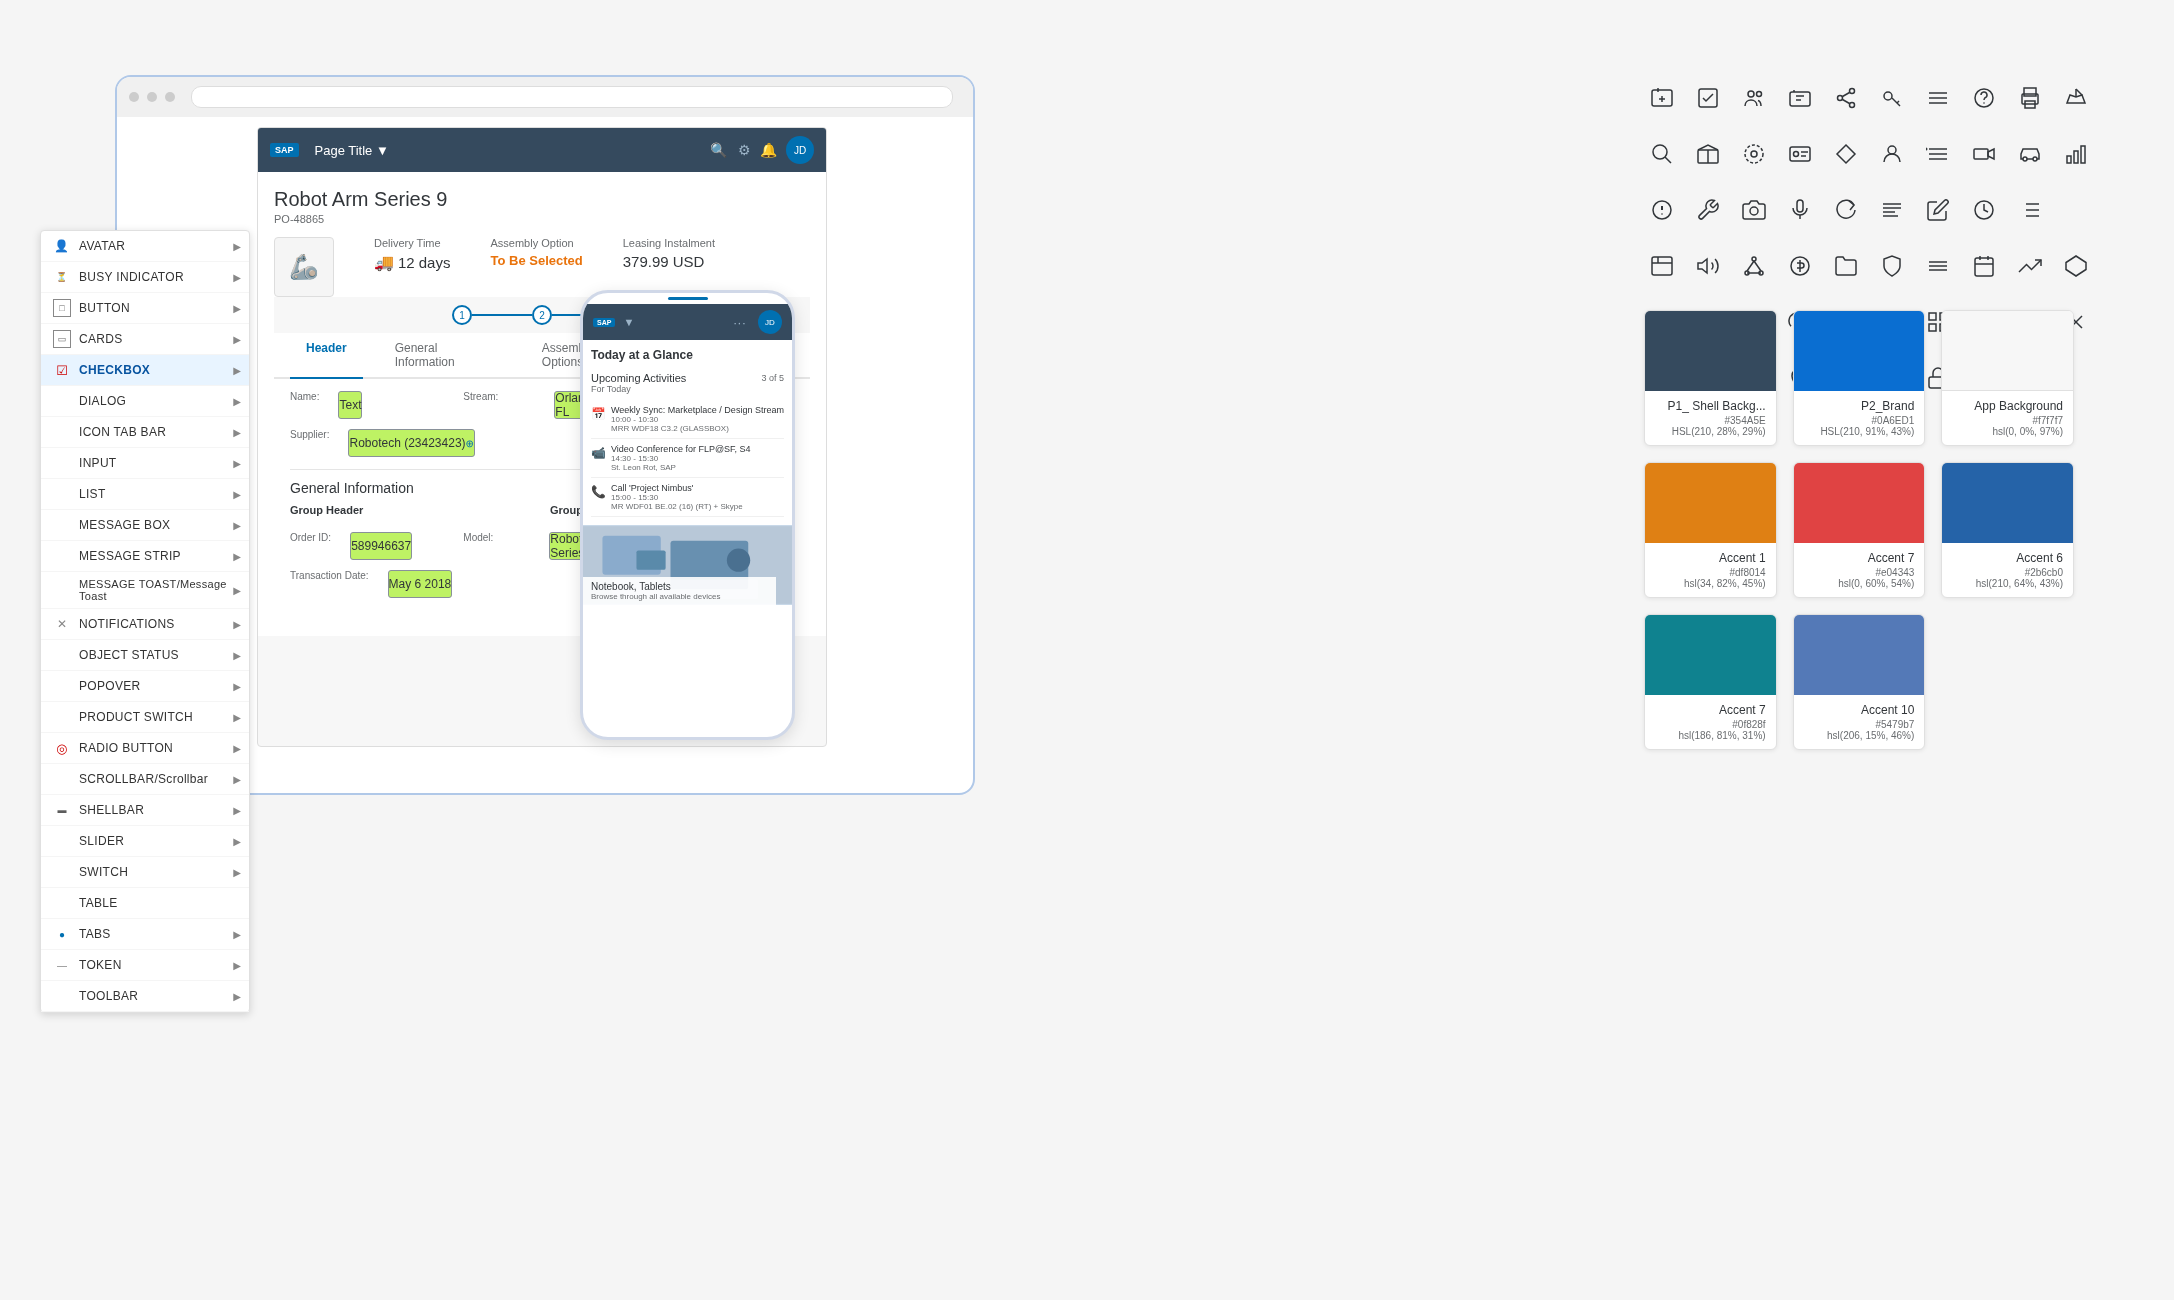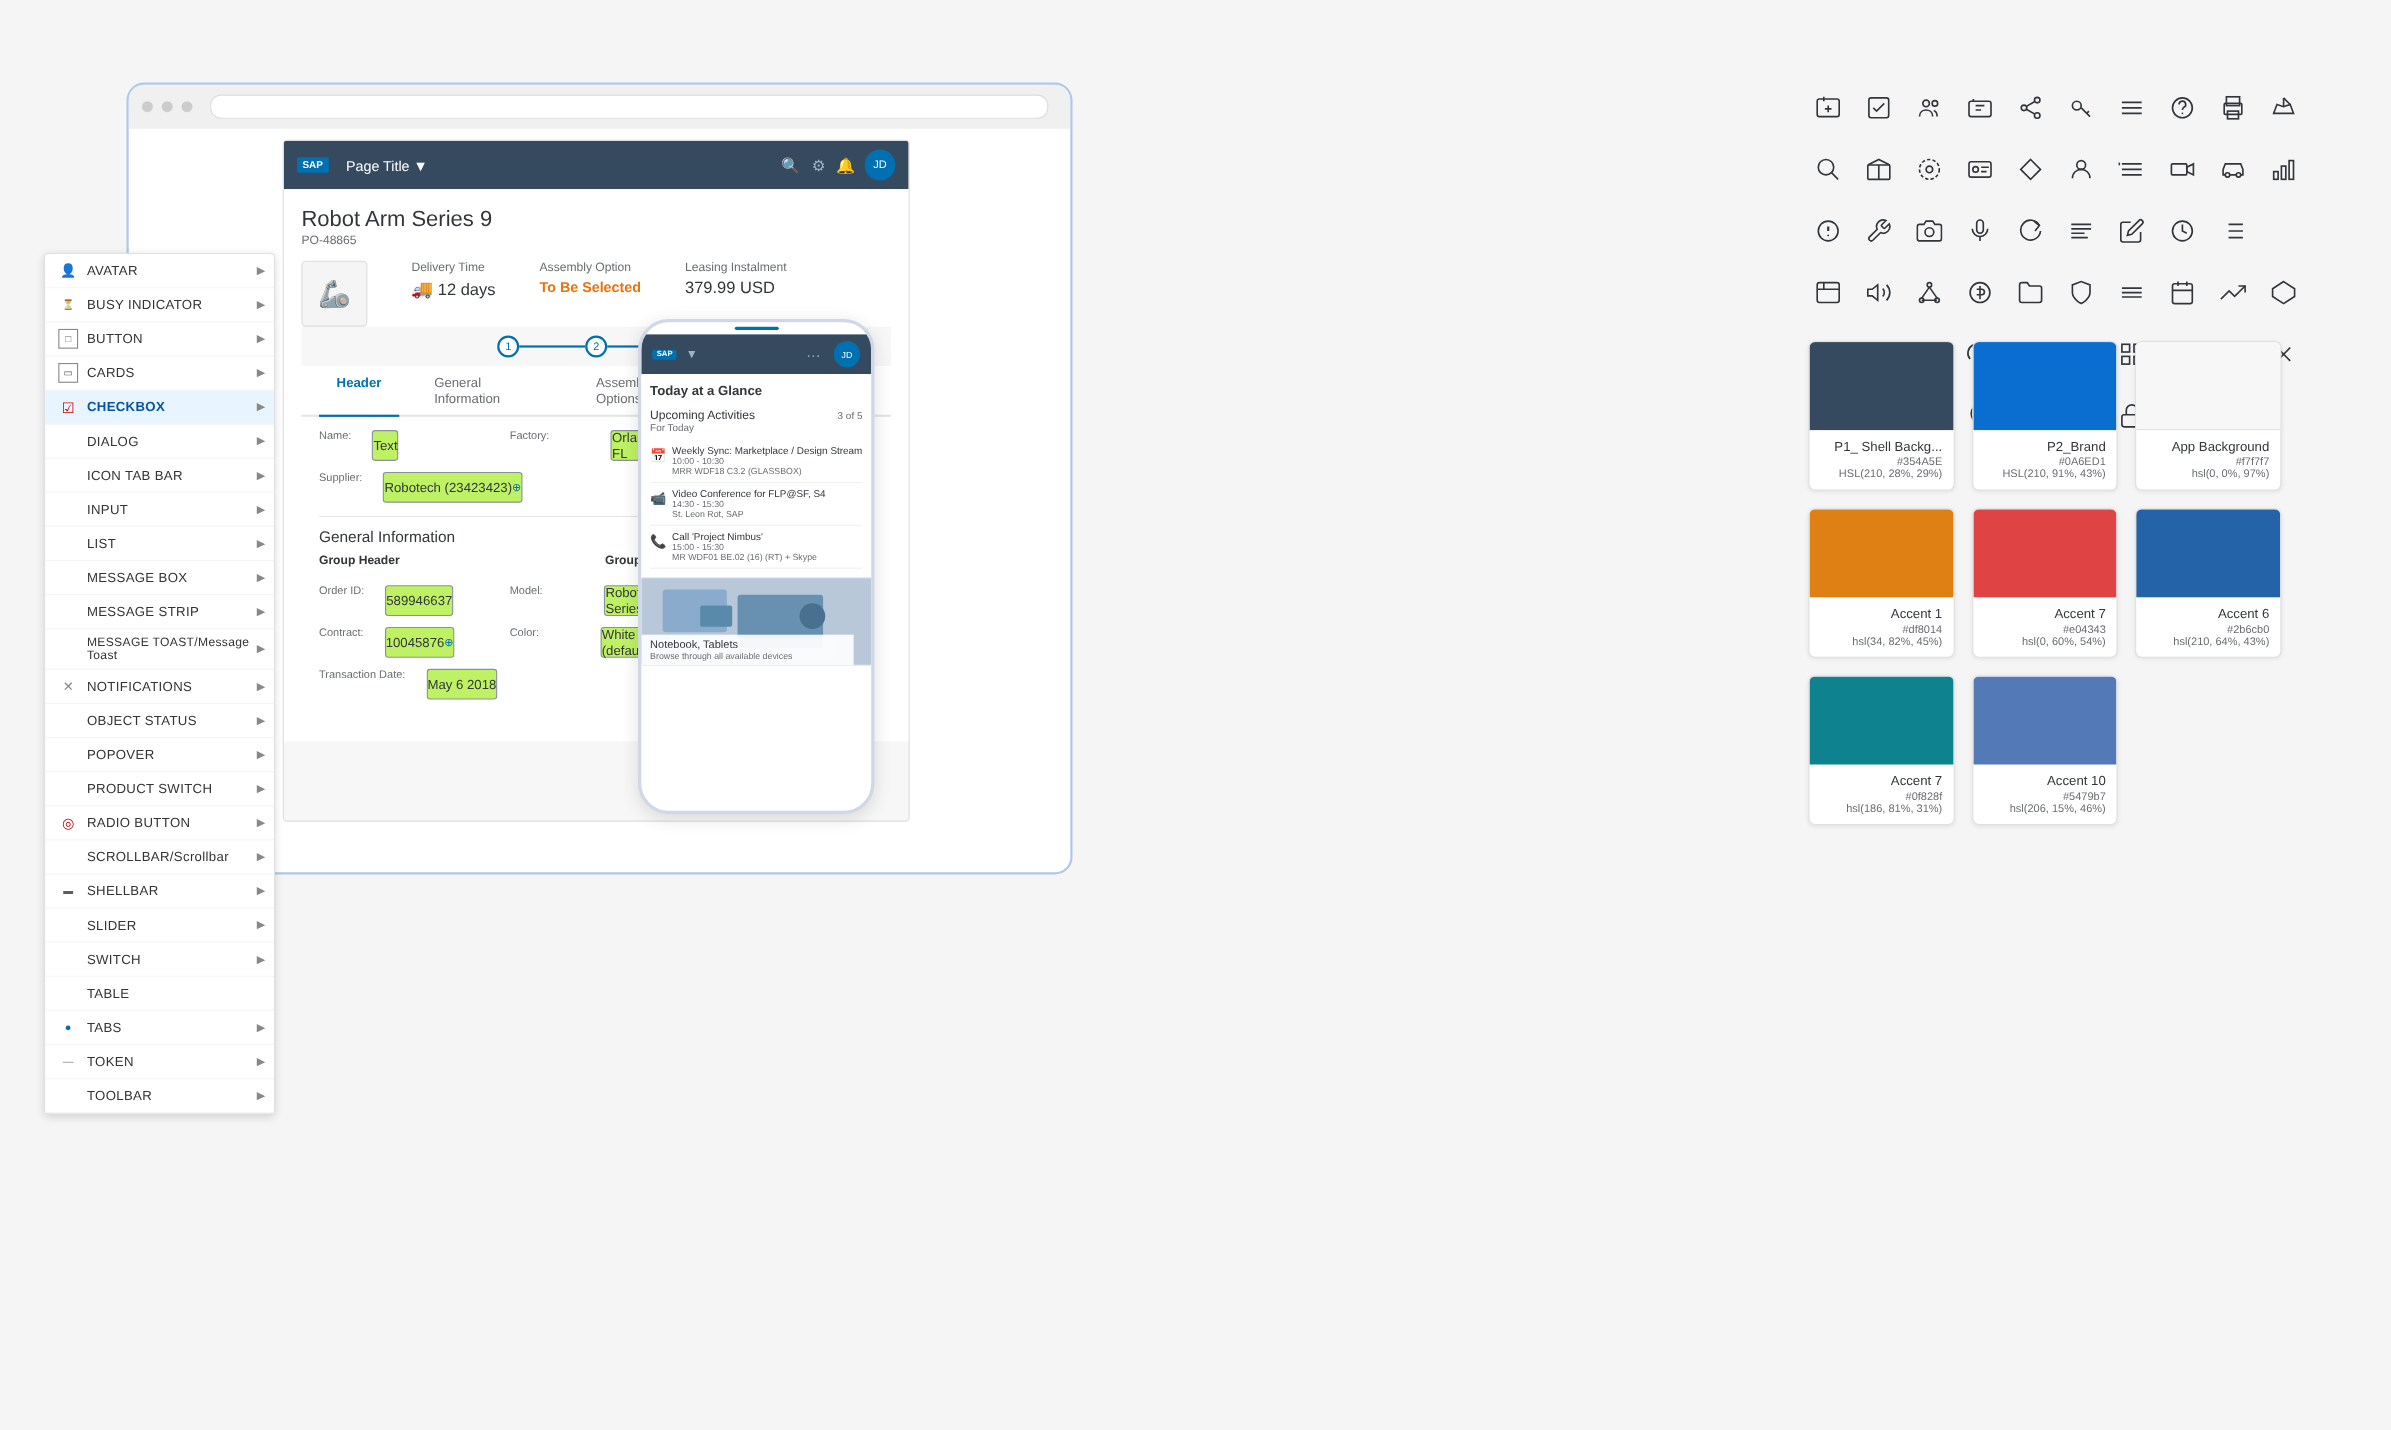--- a/index.html
+++ b/index.html
@@ -662,21 +662,21 @@
 
       <div class="form-area">
         <div class="form-row">
           <div class="form-group">
             <div class="form-label">Name:</div>
             <div class="form-input">
               <span>Text</span>
             </div>
           </div>
           <div class="form-group">
-            <div class="form-label">Factory:</div>
+            <div class="form-label">Stream:</div>
             <div class="form-input form-select">
               <span>Orlando, FL</span>
             </div>
           </div>
           <div class="form-group">
             <div class="form-label">Manufactu...</div>
             <div class="form-input">
               <span>Robotech</span>
             </div>
           </div>
@@ -714,41 +714,20 @@
             <div class="form-input form-select">
               <span>Robot Arm Series 9</span>
             </div>
           </div>
           <div class="form-group">
             <div class="form-label">Axis:</div>
             <div class="form-input"></div>
           </div>
         </div>
 
-        <div class="form-row">
-          <div class="form-group">
-            <div class="form-label">Contract:</div>
-            <div class="form-input form-input-icon">
-              <span>10045876</span>
-              <span style="font-size:10px;color:#0070b1;">⊕</span>
-            </div>
-          </div>
-          <div class="form-group">
-            <div class="form-label">Color:</div>
-            <div class="form-input form-select">
-              <span>White (default)</span>
-            </div>
-          </div>
-          <div class="form-group">
-            <div class="form-label">Leasing Inst</div>
-            <div class="form-input">
-              <span>379.99 US</span>
-            </div>
-          </div>
-        </div>
 
         <div class="form-row">
           <div class="form-group">
             <div class="form-label">Transaction Date:</div>
             <div class="form-input">
               <span>May 6 2018</span>
             </div>
           </div>
           <div class="form-group">
             <div class="form-label"></div>

